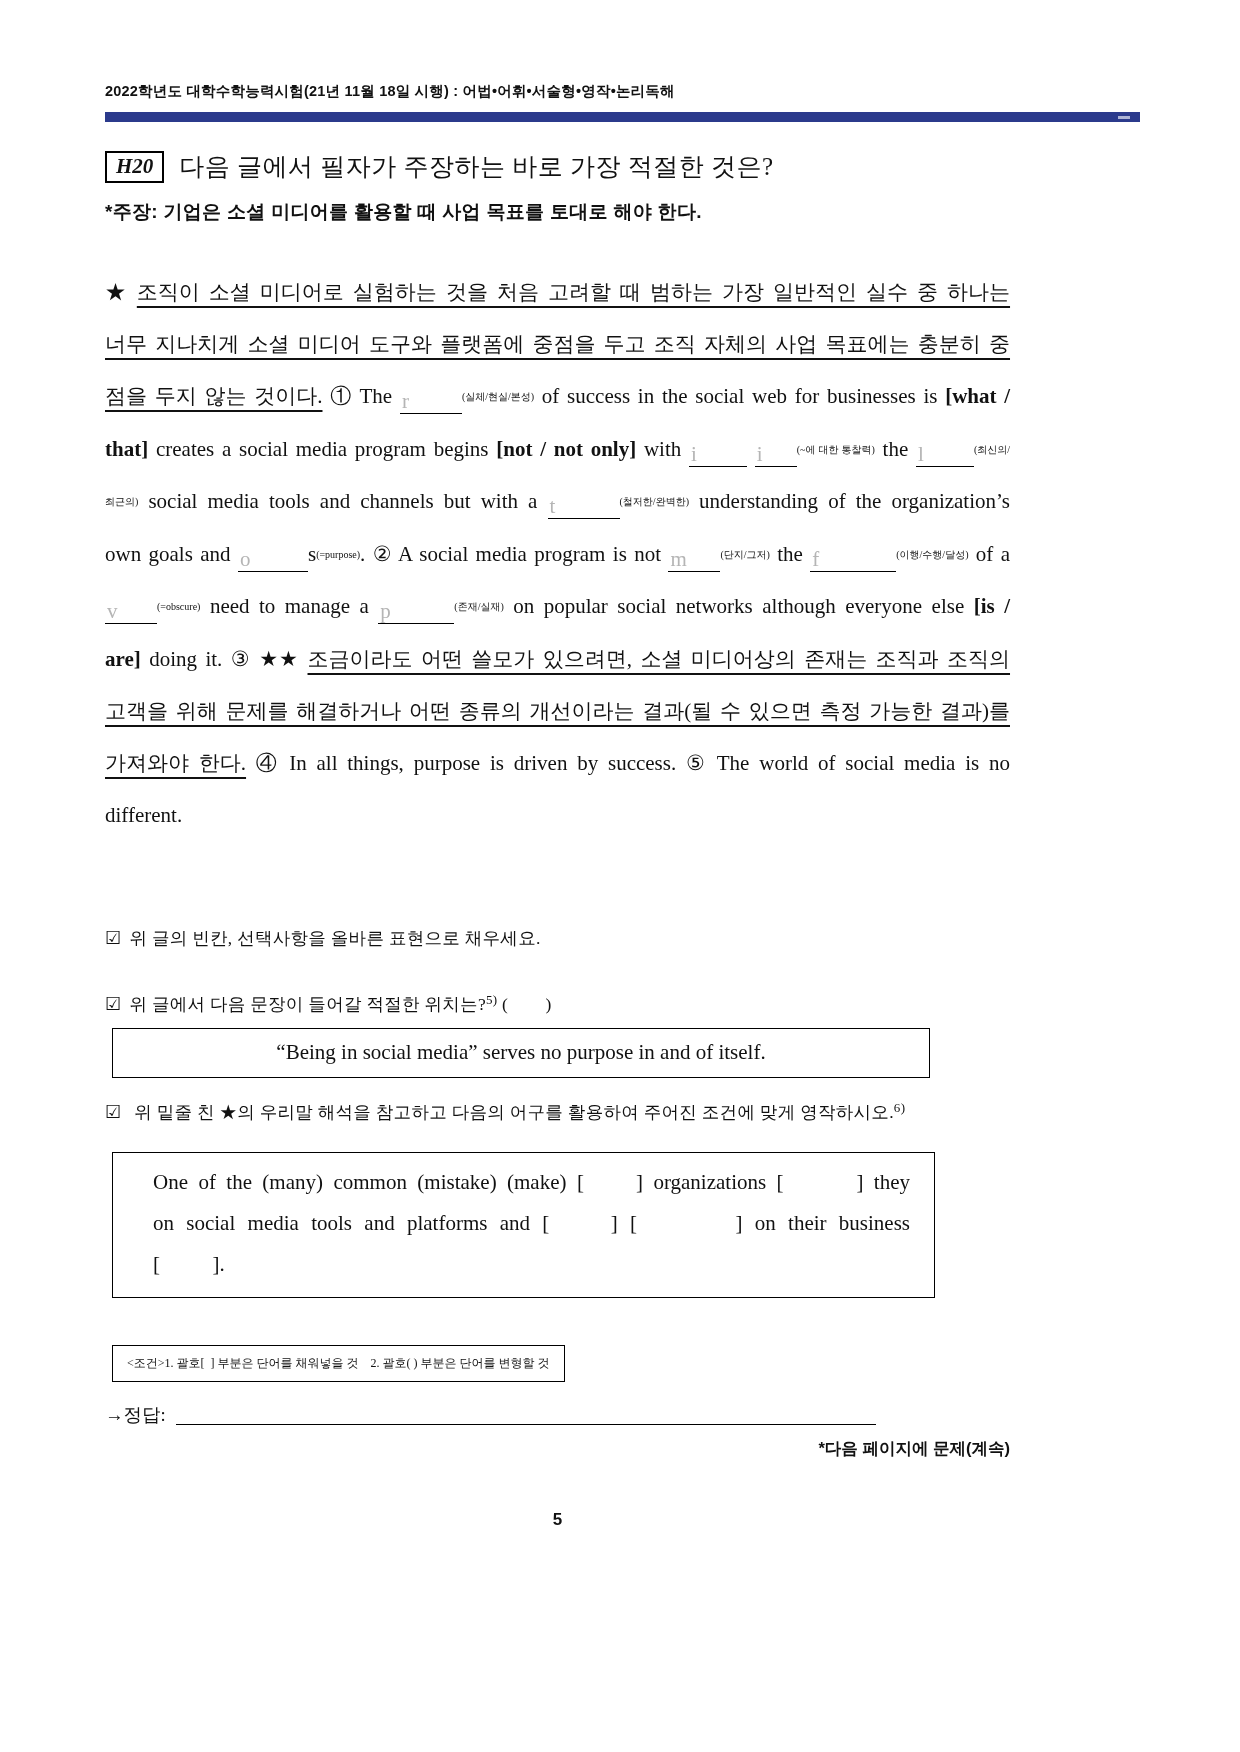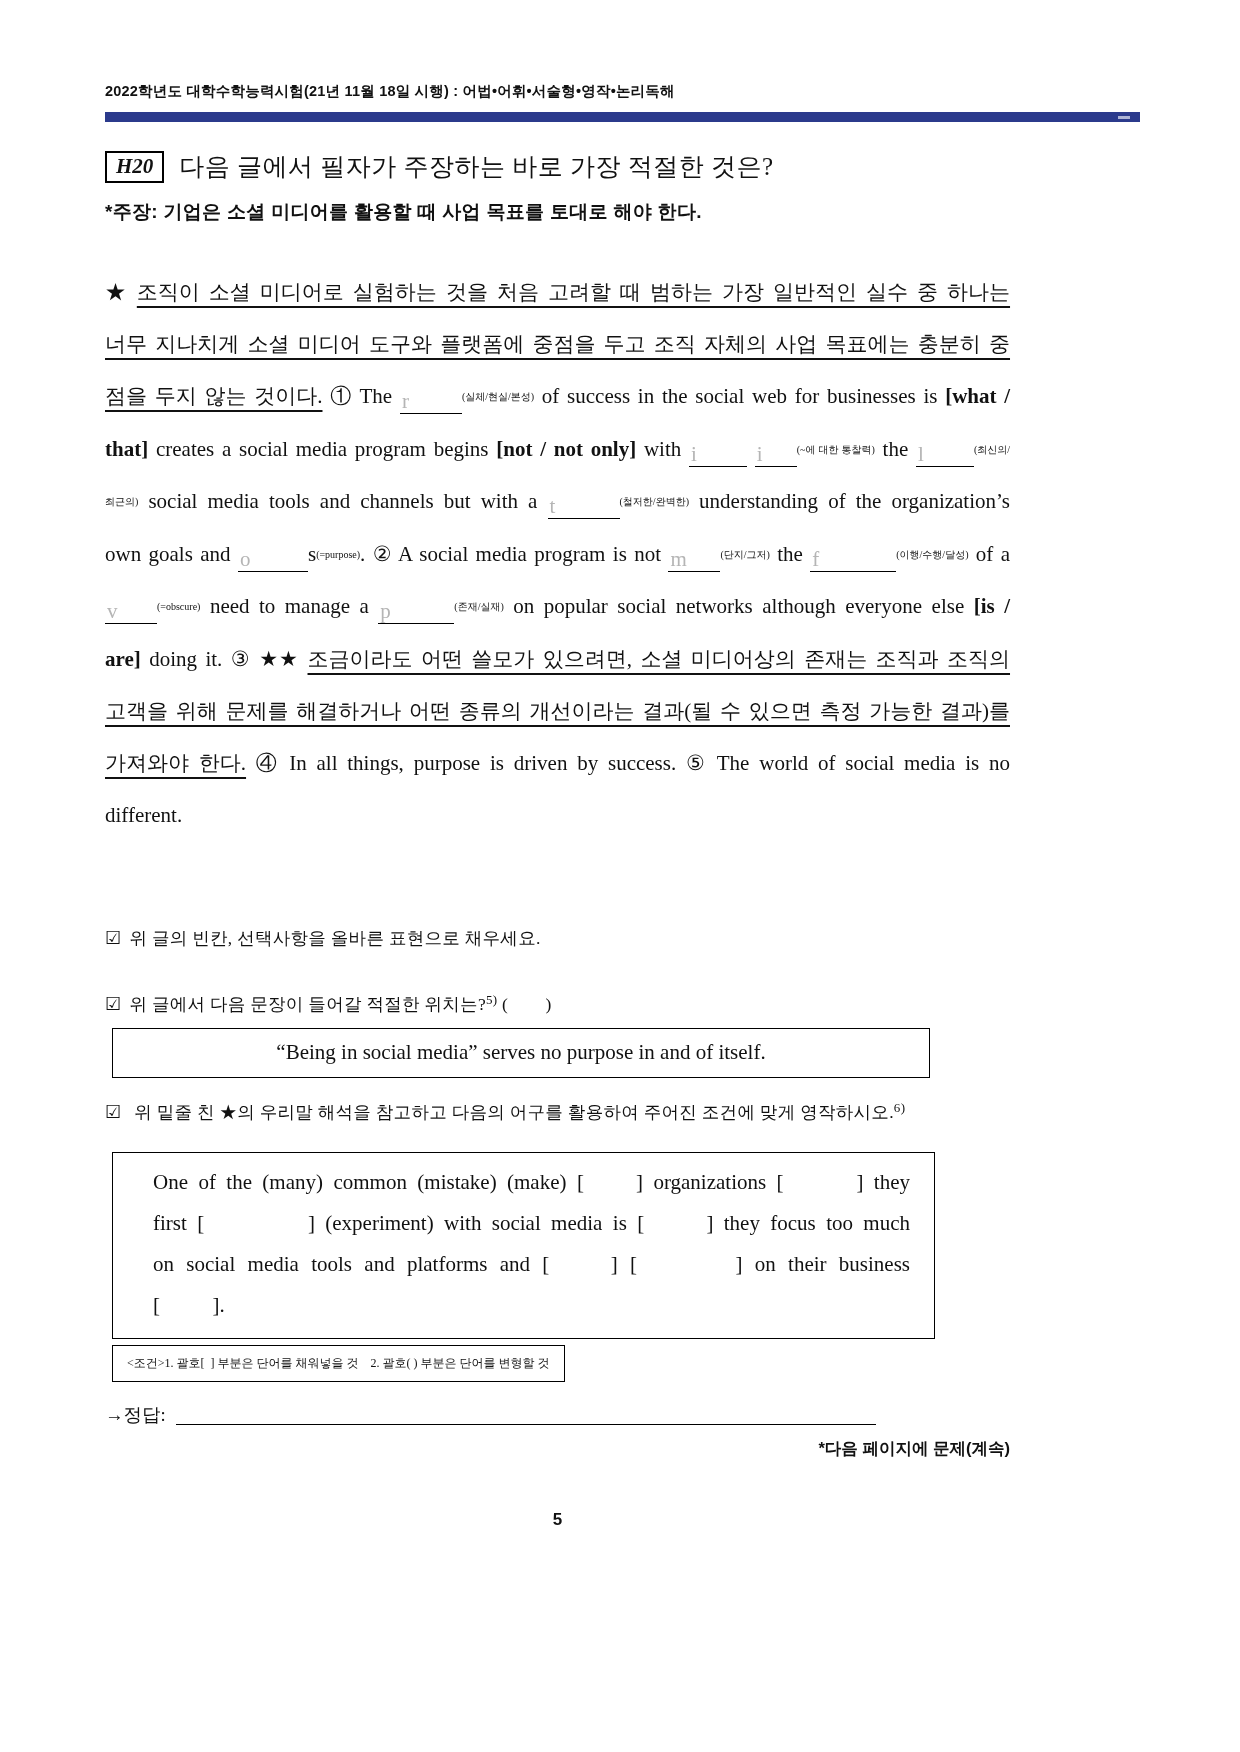--- a/index.html
+++ b/index.html
@@ -181,21 +181,20 @@
 
   <div class="task t-cb3">
     <span class="chk">☑</span>
     <span>위</span>
     <span class="u2">밑줄 친</span>
     <span>★의 우리말 해석을 참고하고 다음의 어구를 활용하여 주어진 조건에 맞게 영작하시오.</span><span class="sup">6)</span>
   </div>
 
   <div class="comp-box">
     <div class="comp-line">One of the (many) common (mistake) (make) [&nbsp;&nbsp;&nbsp;&nbsp;&nbsp;] organizations [&nbsp;&nbsp;&nbsp;&nbsp;&nbsp;&nbsp;&nbsp;] they</div>
-    <div class="comp-line">first [&nbsp;&nbsp;&nbsp;&nbsp;&nbsp;&nbsp;&nbsp;&nbsp;&nbsp;&nbsp;] (experiment) with social media is [&nbsp;&nbsp;&nbsp;&nbsp;&nbsp;&nbsp;] they focus too much</div>
     <div class="comp-line">on social media tools and platforms and [&nbsp;&nbsp;&nbsp;&nbsp;&nbsp;] [&nbsp;&nbsp;&nbsp;&nbsp;&nbsp;&nbsp;&nbsp;&nbsp;] on their business</div>
     <div class="comp-line last">[&nbsp;&nbsp;&nbsp;&nbsp;&nbsp;&nbsp;&nbsp;&nbsp;&nbsp;&nbsp;].</div>
   </div>
 
   <div class="cond-box">
     <span>&lt;조건&gt;1. 괄호[&nbsp;&nbsp;] 부분은 단어를 채워넣을 것&nbsp;&nbsp;&nbsp;&nbsp;2. 괄호(&nbsp;) 부분은 단어를 변형할 것</span>
   </div>
 
   <div class="answer-row">
     <span>→정답:</span><span class="answer-line"></span>

